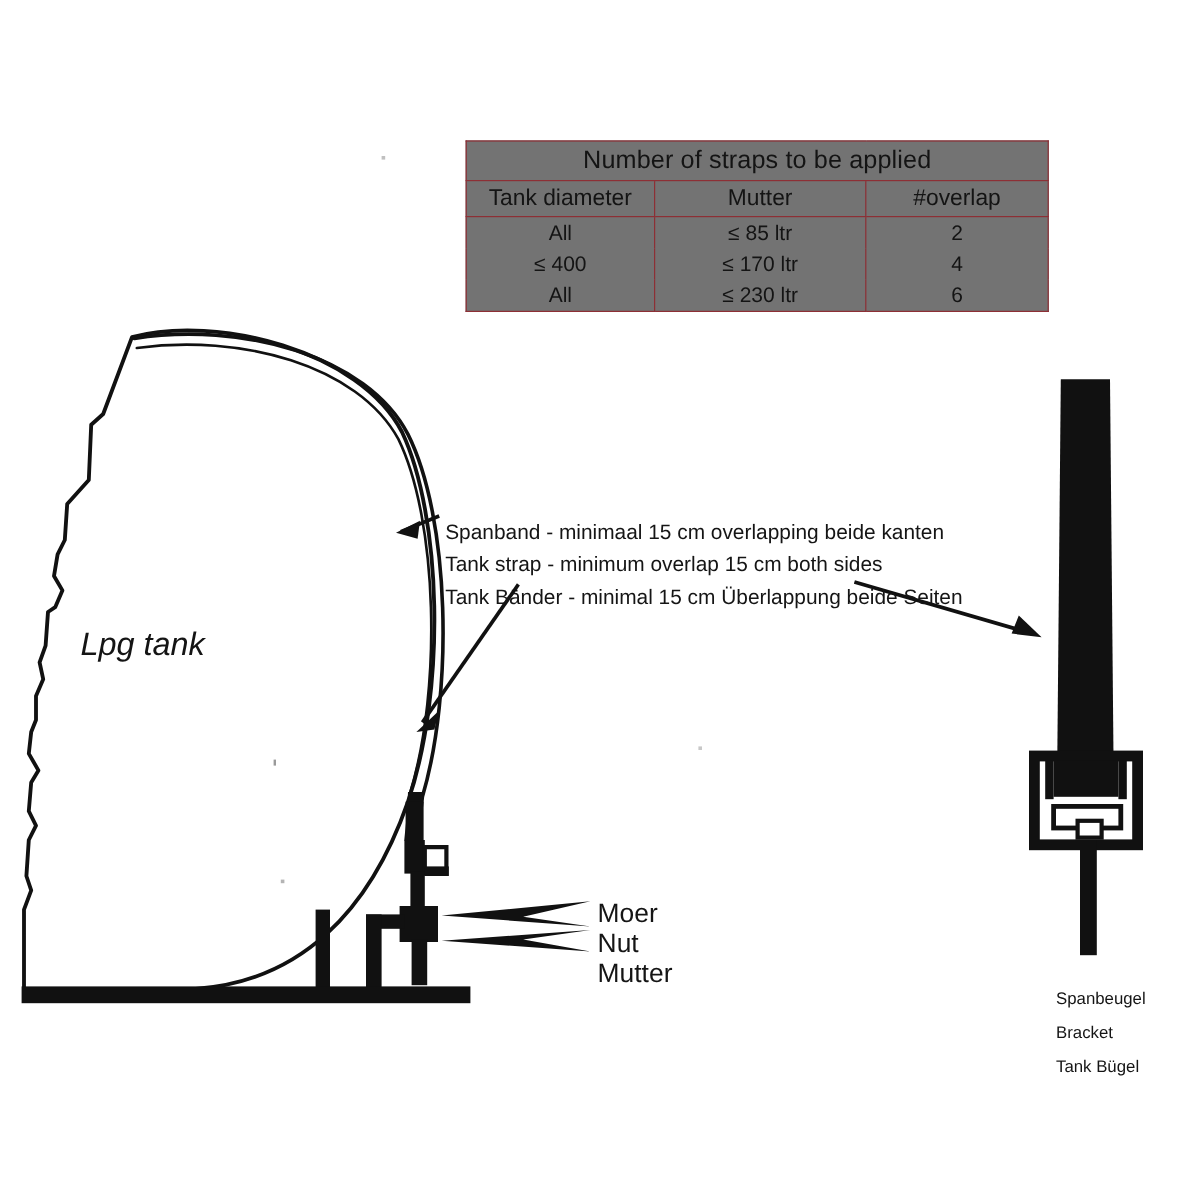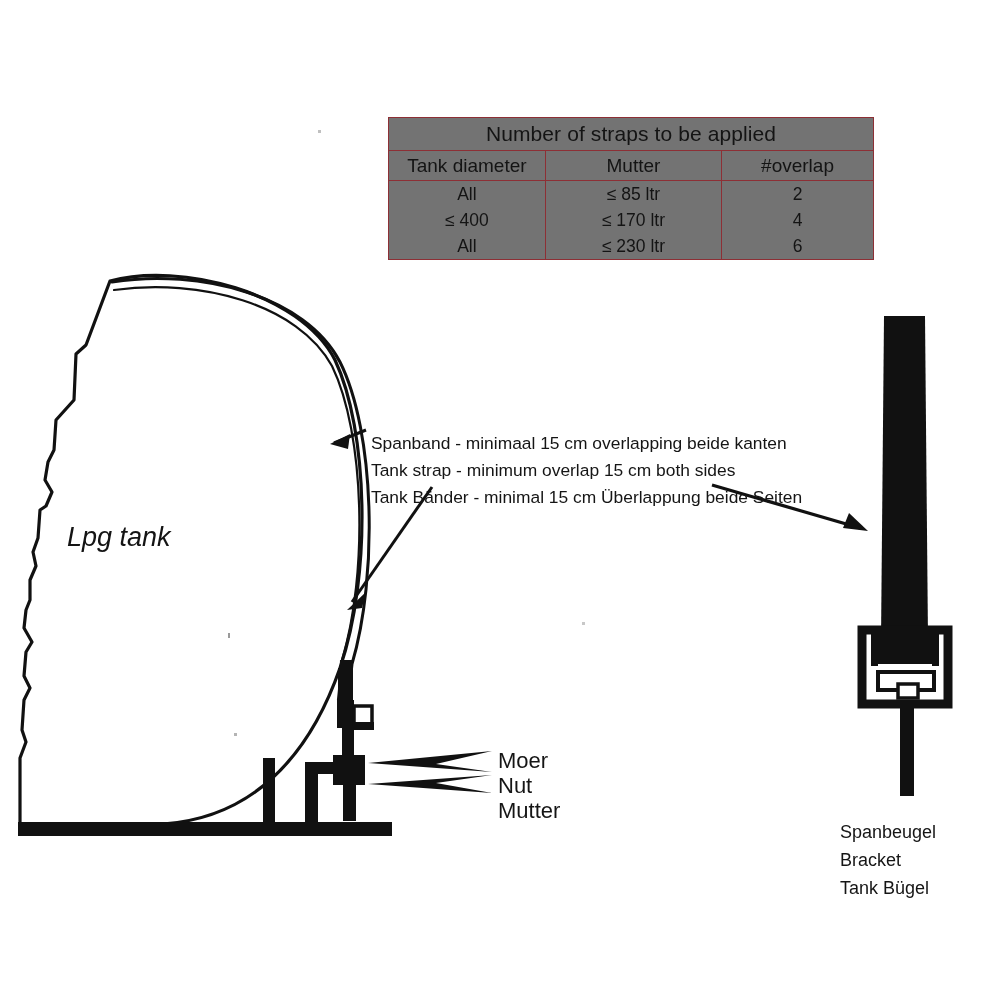--- a/index.html
+++ b/index.html
@@ -65,21 +65,21 @@
   
   .txtblock {
     position: absolute;
     font-size: 17.4px;
     line-height: 27px;
     color: #151515;
     white-space: nowrap;
   }
   #strap-note { left: 371px; top: 430px; }
   #nut-note   { left: 498px; top: 748px; font-size: 22px; line-height: 25px; }
-  #bracket-note { left: 840px; top: 818px; font-size: 18px; line-height: 28px; }
+  #bracket-note { left: 880px; top: 818px; font-size: 14px; line-height: 28px; }
   #tank-name {
     position: absolute;
     left: 67px;
     top: 522px;
     font-size: 27px;
     color: #141414;
     white-space: nowrap;
     font-style: italic;
   }
 </style>

